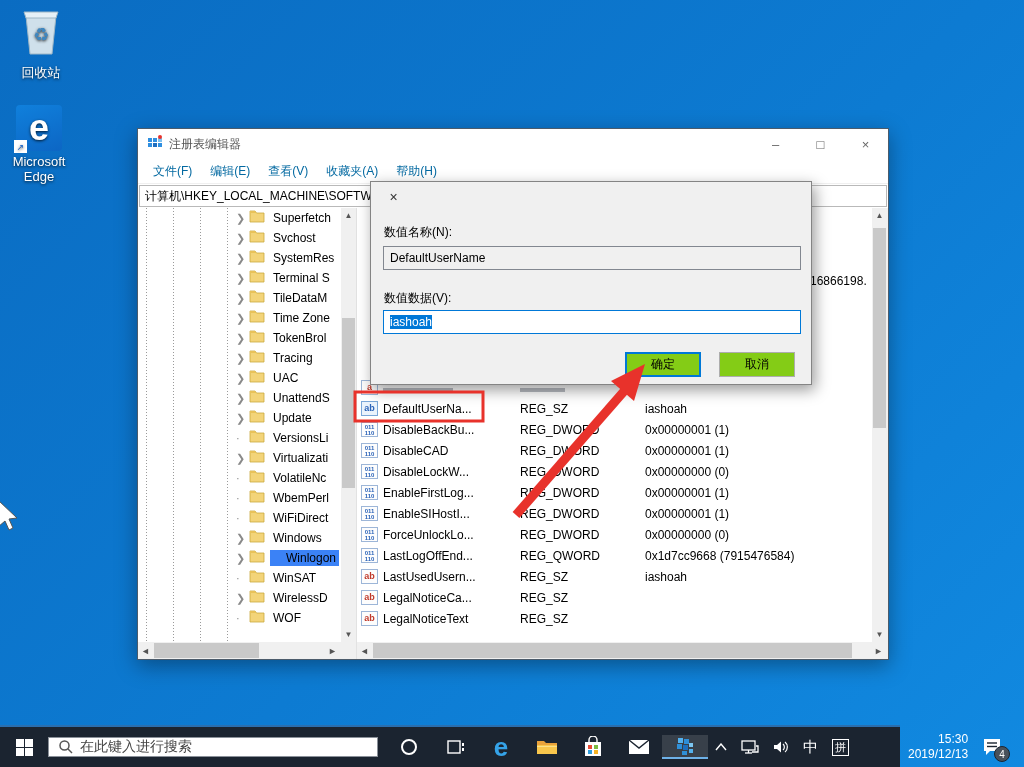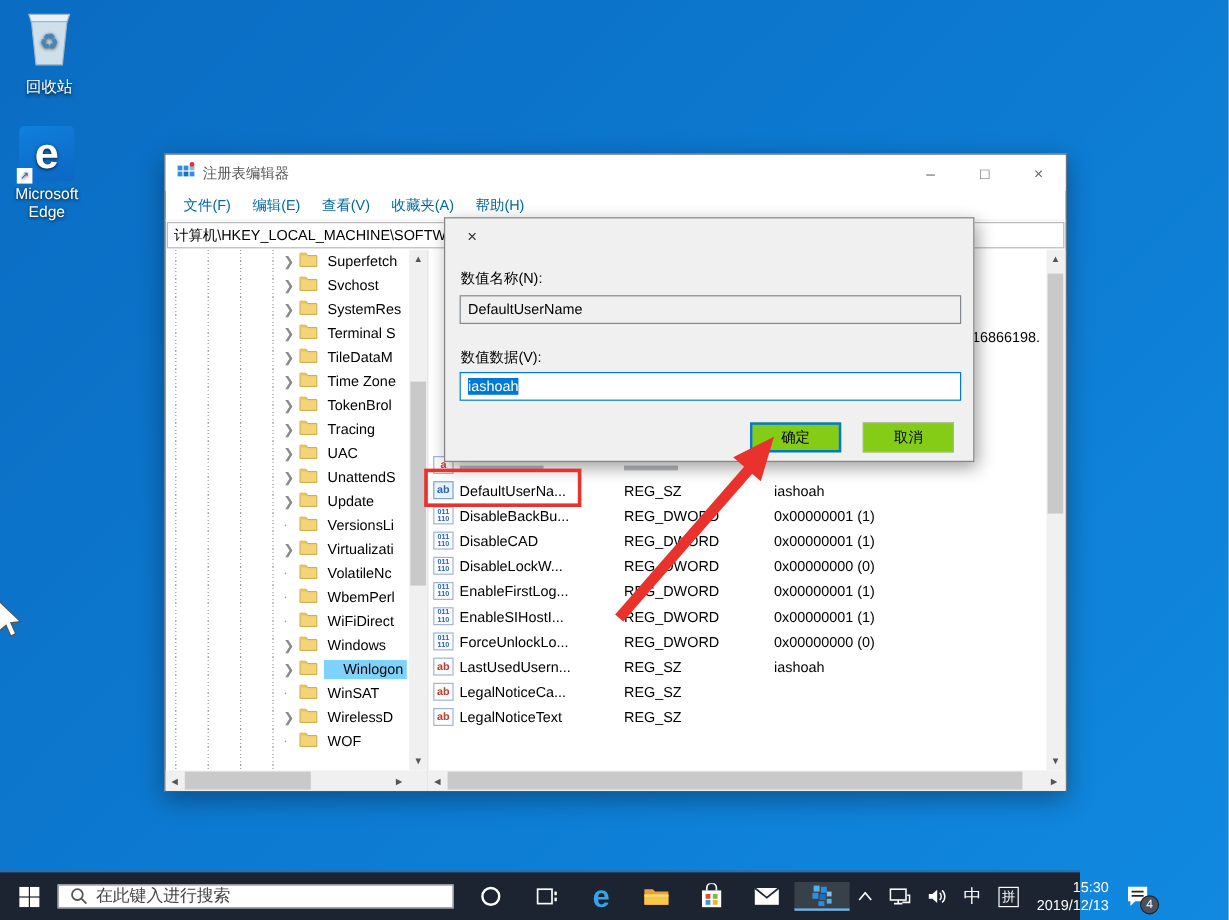--- a/index.html
+++ b/index.html
@@ -41,21 +41,21 @@
   .treepanel { width:219px; flex:0 0 auto; border-right:1px solid #e2e2e2; position:relative;
     display:flex; flex-direction:column; }
   .treescroll { flex:1; position:relative; overflow:hidden; }
   .guide { position:absolute; top:0; bottom:0; width:1px;
     background:repeating-linear-gradient(to bottom,#9a9a9a 0 1px,transparent 1px 3px); }
   .tree-row { position:relative; height:20px; display:flex; align-items:center; padding-left:98px;
     white-space:nowrap; }
   .tree-chevron { width:13px; color:#8a8a8a; font-size:11px; flex:0 0 auto; }
   .tree-folder { flex:0 0 auto; margin-right:5px; }
   .tree-label { padding:1px 3px; }
-  .tree-row.selected .tree-label { background:#7dd3fc;padding-left:16px; }
+  .tree-row.selected .tree-label { background:#3b82f6;padding-left:16px; }
   .vscroll { position:absolute; top:0; right:0; width:15px; background:#f0f0f0; }
   .vscroll .arr { position:absolute; left:0; width:15px; height:15px; color:#555; font-size:8px;
     display:flex; align-items:center; justify-content:center; }
   .vscroll .thumb { position:absolute; left:1px; width:13px; background:#c9c9c9; }
   .hscrollrow { height:17px; flex:0 0 auto; background:#f0f0f0; position:relative; }
   .hscrollrow .arr { position:absolute; top:0; width:15px; height:17px; color:#555; font-size:9px;
     display:flex; align-items:center; justify-content:center; }
   .hscrollrow .thumb { position:absolute; top:1px; height:15px; background:#c9c9c9; }
 
   
@@ -98,21 +98,21 @@
   .tb-btn { width:48px; display:flex; align-items:center; justify-content:center; flex:0 0 auto; }
   .searchbox { width:330px; background:#fff; border:1px solid #8a9099; display:flex; align-items:center;
     flex:0 0 auto; margin:0; }
   .searchbox .ph { color:#444; font-size:14px; margin-left:6px; }
   .tb-app { width:46px; display:flex; align-items:center; justify-content:center; flex:0 0 auto; }
   .tb-app.active { background:rgba(255,255,255,.13); border-bottom:2px solid #6eb1e8; }
   .tray { margin-left:auto; display:flex; align-items:center; }
   .tray-item { padding:0 7px; display:flex; align-items:center; justify-content:center; font-size:15px; }
   .ime-box { border:1px solid #fff; width:17px; height:17px; font-size:11px; display:flex;
     align-items:center; justify-content:center; }
-  .clock { text-align:right; font-size:12px; line-height:15px; padding:0 8px; }
+  .clock { text-align:right; font-size:12px; line-height:15px; padding:0 8px;margin-left:44px; }
   .notif { position:relative; padding:0 14px 0 6px; }
   .badge { position:absolute; right:6px; bottom:-6px; width:16px; height:16px; border-radius:50%;
     background:#49525c; border:1px solid #1b2430; color:#fff; font-size:10px; display:flex;
     align-items:center; justify-content:center; }
 
   .overlay { position:absolute; left:0; top:0; width:1024px; height:767px; pointer-events:none; z-index:30; }
 </style>
 </head>
 <body>
 
@@ -418,20 +418,29 @@
               <div class="val-row">
                 <span class="val-icon dword">
                   <span>011</span>
                   <span>110</span>
                 </span>
                 <span class="val-name">ForceUnlockLo...</span>
                 <span class="val-type">REG_DWORD</span>
                 <span class="val-data">0x00000000 (0)</span>
               </div>
               <div class="val-row">
+                <span class="val-icon dword">
+                  <span>011</span>
+                  <span>110</span>
+                </span>
+                <span class="val-name">LastLogOffEnd...</span>
+                <span class="val-type">REG_QWORD</span>
+                <span class="val-data">0x1d7cc9668 (7915476584)</span>
+              </div>
+              <div class="val-row">
                 <span class="val-icon string">ab</span>
                 <span class="val-name">LastUsedUsern...</span>
                 <span class="val-type">REG_SZ</span>
                 <span class="val-data">iashoah</span>
               </div>
               <div class="val-row">
                 <span class="val-icon string">ab</span>
                 <span class="val-name">LegalNoticeCa...</span>
                 <span class="val-type">REG_SZ</span>
                 <span class="val-data"></span>

